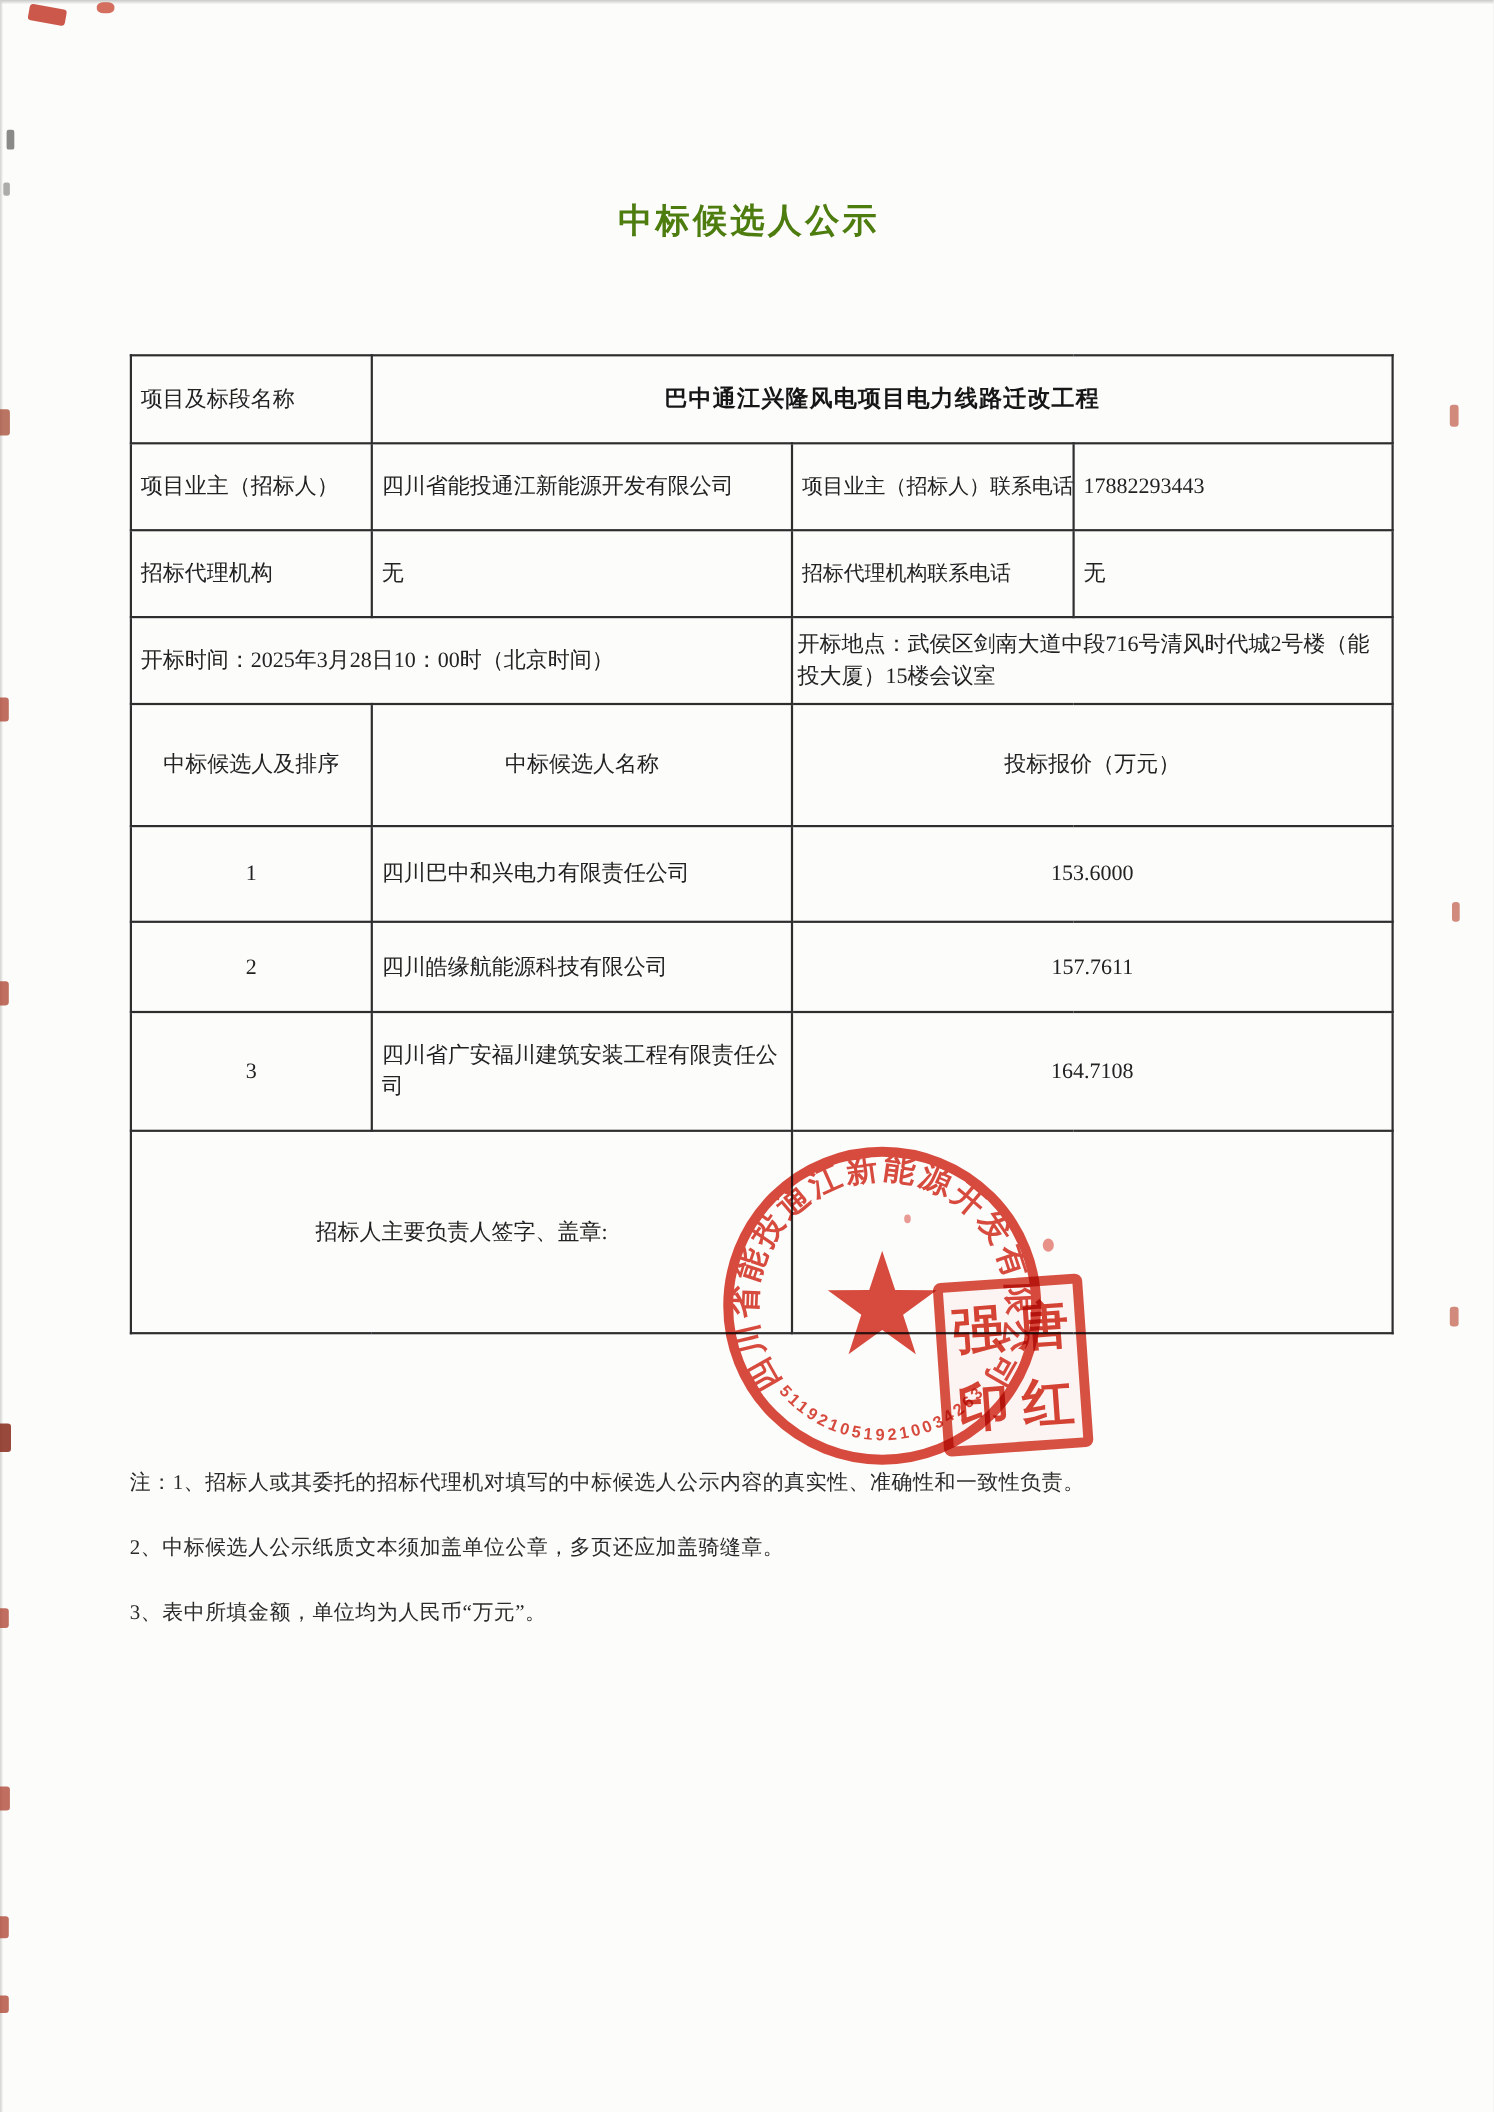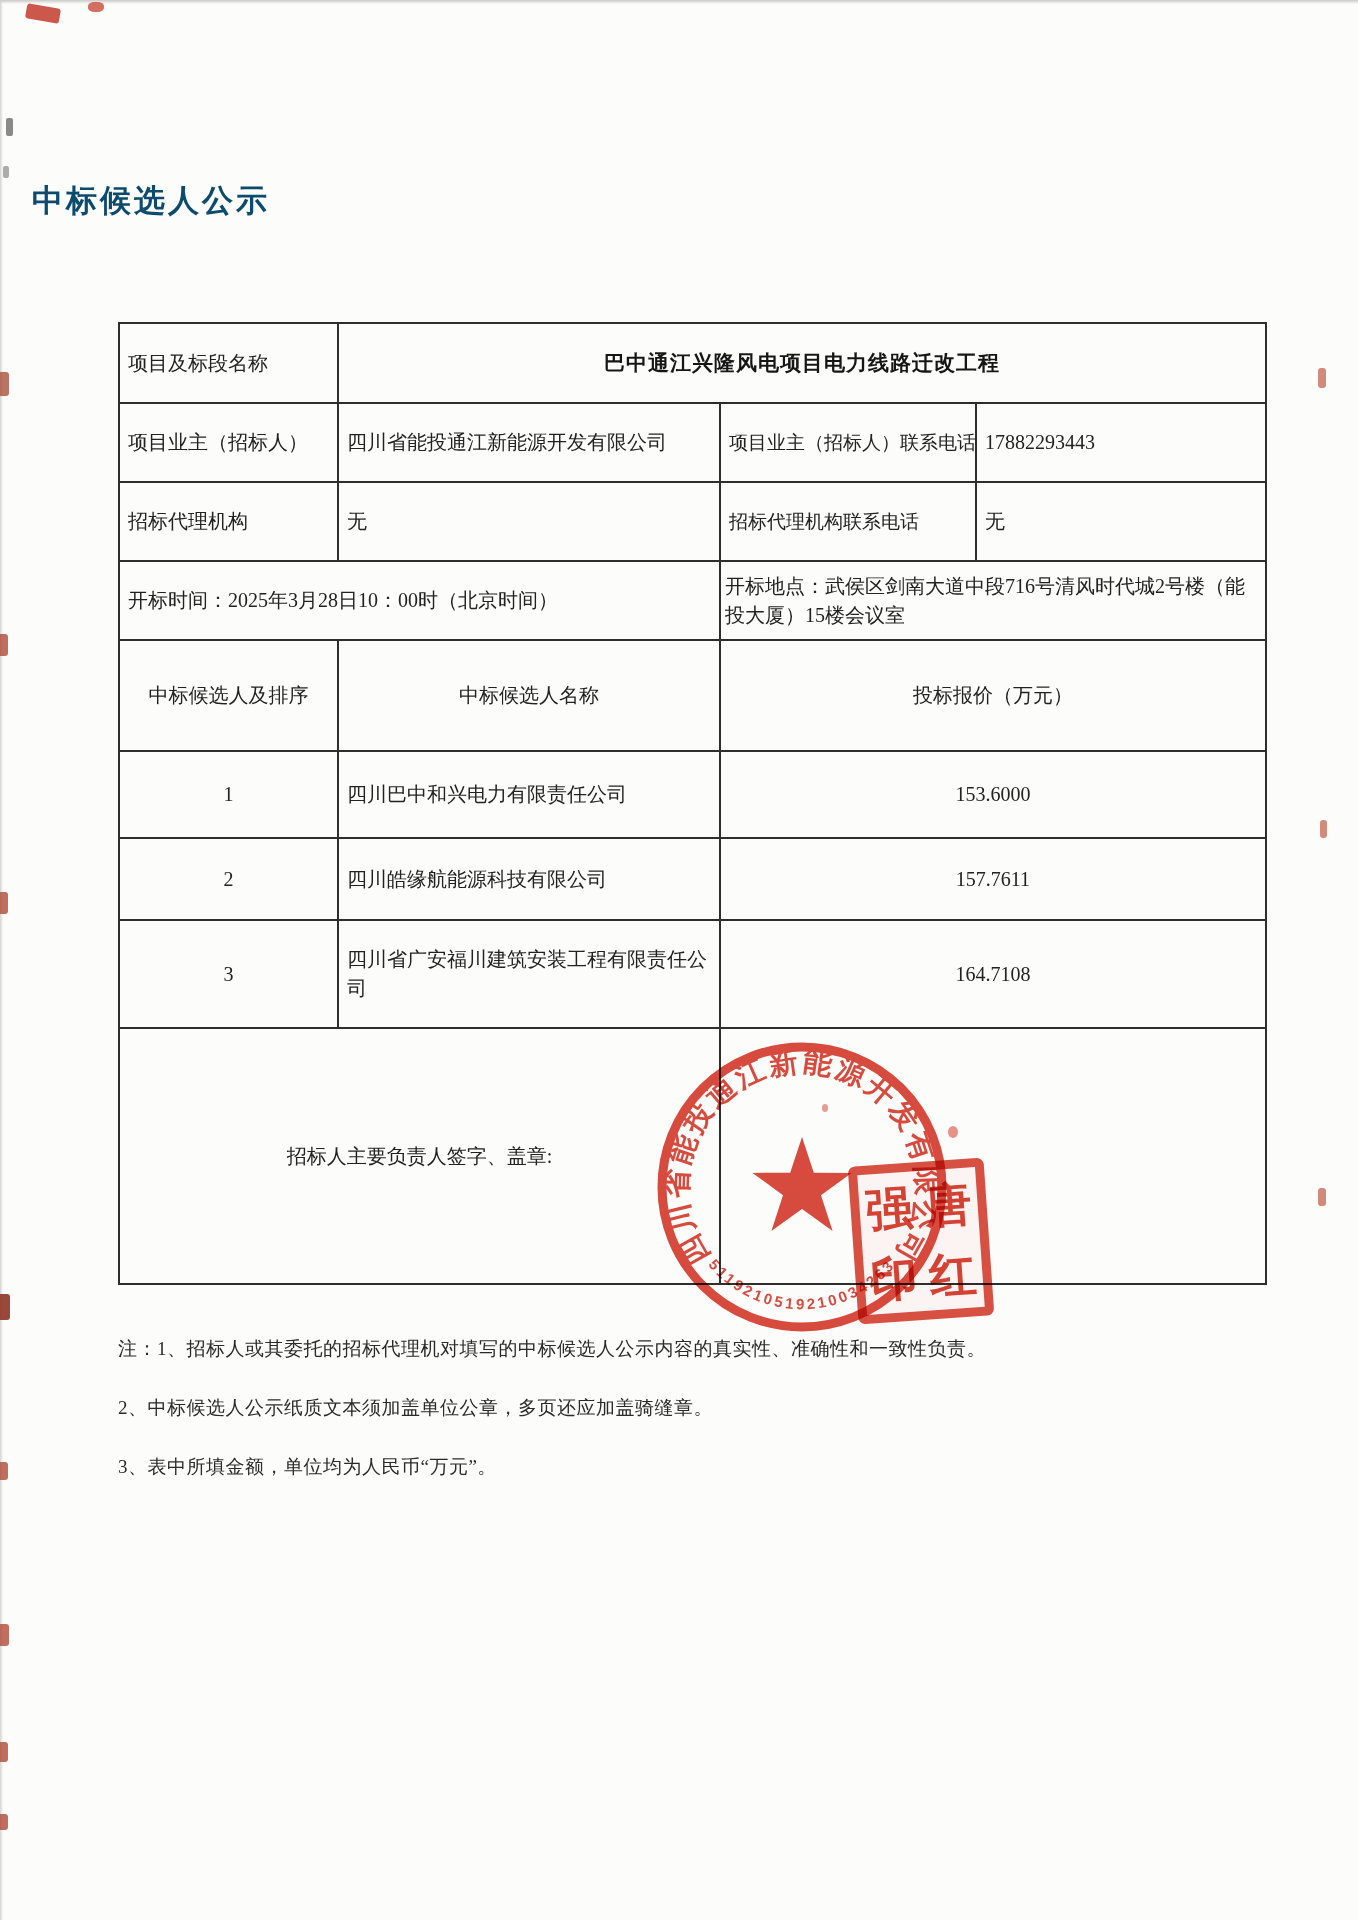--- a/index.html
+++ b/index.html
@@ -12,40 +12,40 @@
     font-family:"Liberation Serif","DejaVu Serif",serif;
     color:#1c1c1c;
   }
   .edge-top{position:absolute;left:0;top:0;width:100%;height:4px;
     background:linear-gradient(#c9c9c7,rgba(255,255,255,0));}
   .edge-left{position:absolute;left:0;top:0;width:3px;height:100%;
     background:linear-gradient(90deg,#d2d2d0,rgba(255,255,255,0));}
 
   .doc-title{
     position:absolute;left:0;right:28px;top:180px;
-    text-align:left;
+    text-align:center;
     font-family:"Liberation Sans","DejaVu Sans",sans-serif;
-    font-weight:700;font-size:31px;letter-spacing:3px;color:#0c4a6e;margin-left:32px;
+    font-weight:700;font-size:31px;letter-spacing:3px;color:#4d7c0f;margin-left:32px;
   }
 
   .table-wrap{position:absolute;left:118px;top:322px;}
   table.doc-table{
     border-collapse:collapse;table-layout:fixed;width:1147px;
     font-size:20px;color:#222;
   }
   table.doc-table td{
     border:2px solid #2e2e2e;
     padding:24px 8px;
     vertical-align:middle;
     line-height:1.45;
     overflow:visible;
   }
   .h-r1{height:70px}.h-r2{height:76px}.h-r3{height:72px}.h-r4{height:73px}
   .h-r5{height:94px}.h-hd{height:111px}.h-c1{height:87px}.h-c2{height:82px}
-  .h-c3{height:83px}.h-sig{height:256px}
+  .h-c3{height:83px}.h-sig{height:184px}
   td.center{text-align:center;}
   td.proj-val{
     text-align:center;font-weight:700;
     font-family:"Liberation Sans","DejaVu Sans",sans-serif;
     letter-spacing:1px;font-size:21px;color:#161616;margin-top:12px;
   }
   td.tight{white-space:nowrap;font-size:19px;}
   td.sig-cell{text-align:center;font-size:20px;}
 
   .notes{position:absolute;left:118px;top:1338px;width:1160px;font-size:19px;color:#2a2a2a;}

